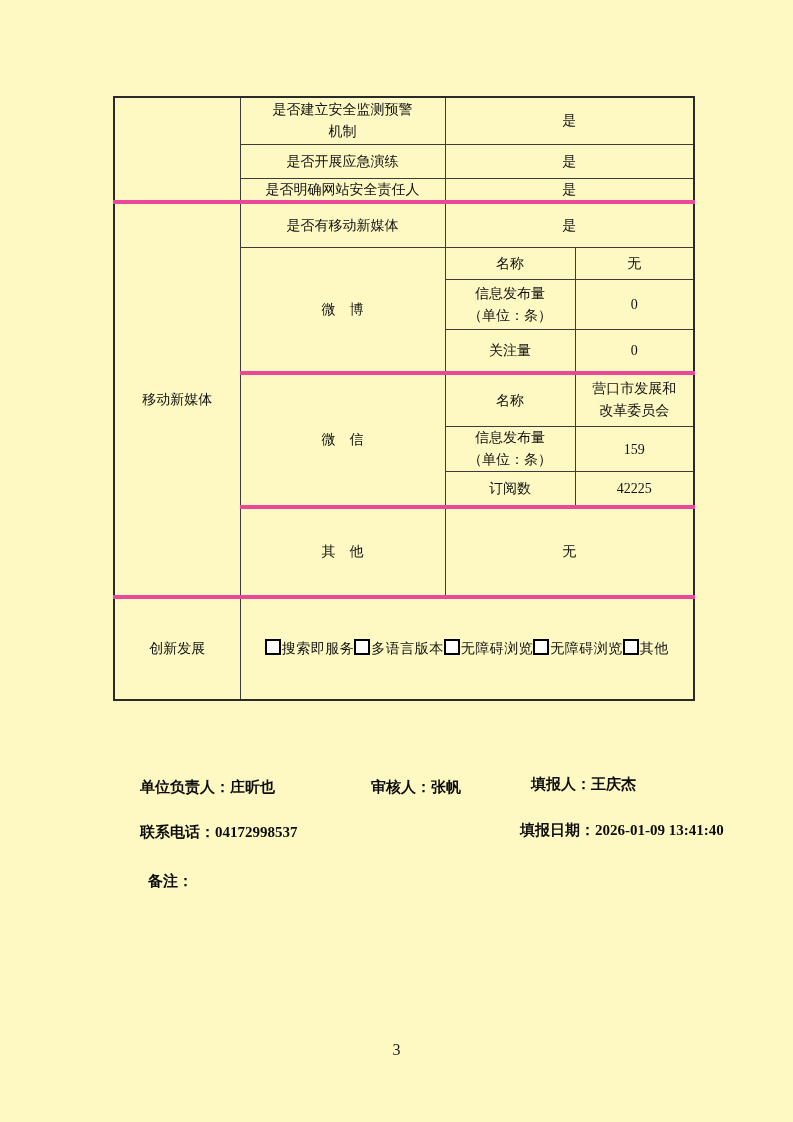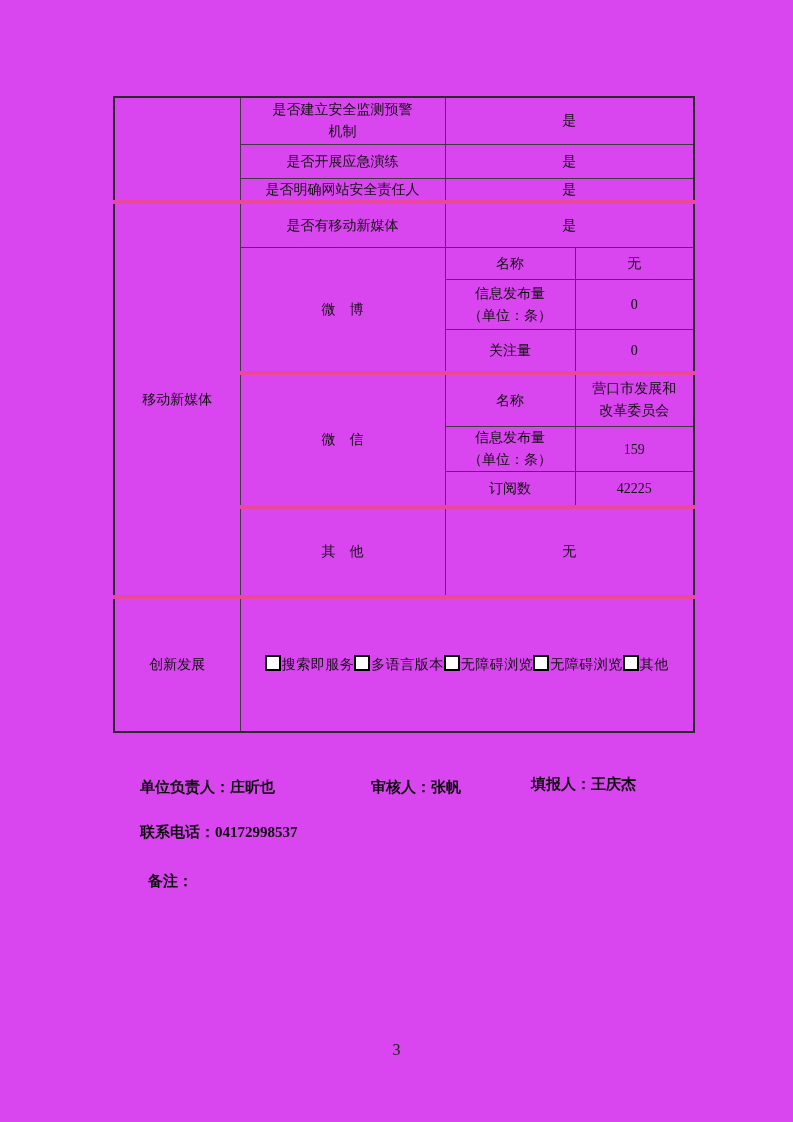--- a/index.html
+++ b/index.html
@@ -4,21 +4,21 @@
 <style>
   html, body { margin: 0; padding: 0; }
   body {
     width: 793px; height: 1122px;
     background: #ffffff;
     font-family: "Liberation Serif", "DejaVu Serif", serif;
     color: #111111;
     position: relative;
     overflow: hidden;
   }
-  .page { position: absolute; inset: 0; background: #d946ef; }
+  .page { position: absolute; inset: 0; background: #fef9c3; }
 
   
   table.report {
     position: absolute; left: 113px; top: 96px;
     width: 580px;
     border-collapse: collapse; table-layout: fixed;
     border: 2px solid #2a2a2a;
     font-size: 14px;
   }
   table.report td {
@@ -131,33 +131,34 @@
       <tr style="height:35px">
         <td>订阅数</td>
         <td>42225</td>
       </tr>
 
       <tr class="tt" style="height:90px">
         <td class="gapword">其　他</td>
         <td colspan="2">无</td>
       </tr>
 
-      <tr class="tt" style="height:135px">
+      <tr class="tt" style="height:103px">
         <td>创新发展</td>
         <td colspan="3">
           <span class="opts">
             <span class="opt"><span class="cb"></span><span>搜索即服务</span></span><span class="opt"><span class="cb"></span><span>多语言版本</span></span><span class="opt"><span class="cb"></span><span>无障碍浏览</span></span><span class="opt"><span class="cb"></span><span>无障碍浏览</span></span><span class="opt"><span class="cb"></span><span>其他</span></span>
           </span>
         </td>
       </tr>
     </tbody>
   </table>
 
   <div class="fnote" style="left:106px; top:778px;">单位负责人：庄昕也</div>
   <div class="fnote" style="left:337px; top:778px;text-align:center;">审核人：张帆</div>
   <div class="fnote" style="left:497px; top:775px;">填报人：王庆杰</div>
 
   <div class="fnote" style="left:106px; top:823px;">联系电话：04172998537</div>
+  <div class="fnote" style="left:486px; top:821px;">填报日期：2026-01-09 13:41:40</div>
 
   <div class="fnote" style="left:114px; top:872px;">备注：</div>
 
   <div class="pageno">3</div>
 </div>
 
 </body></html>

